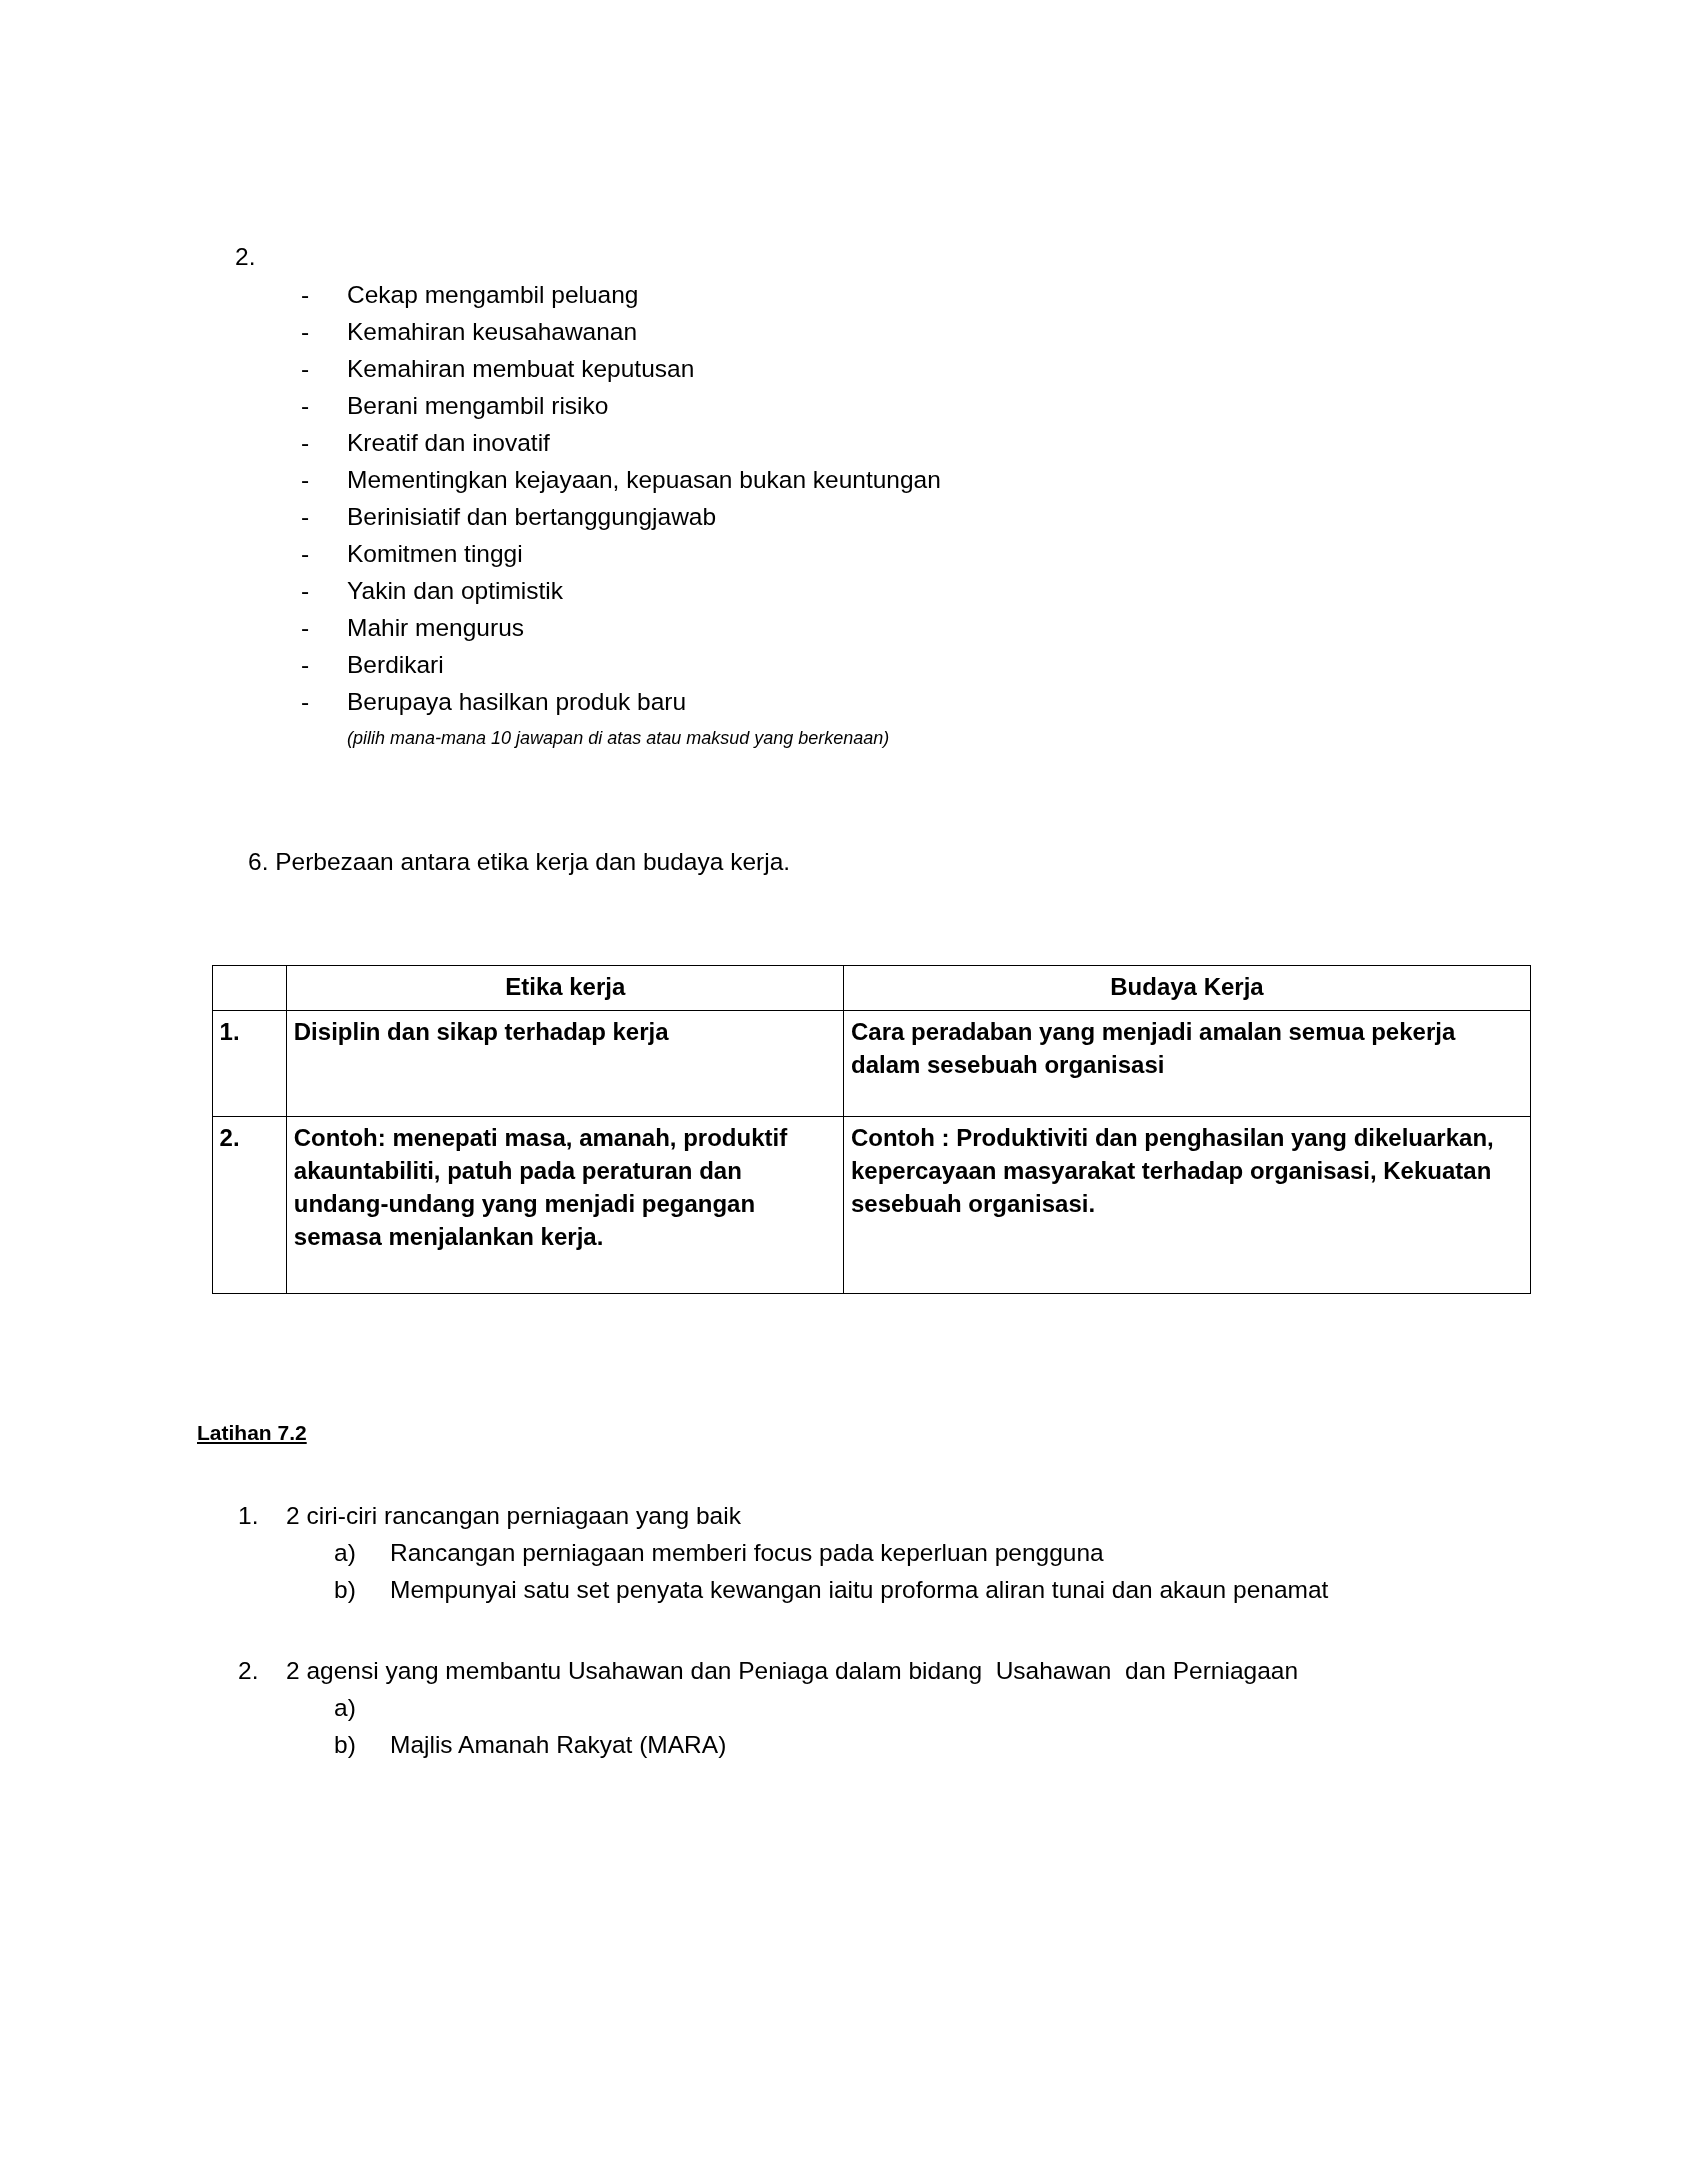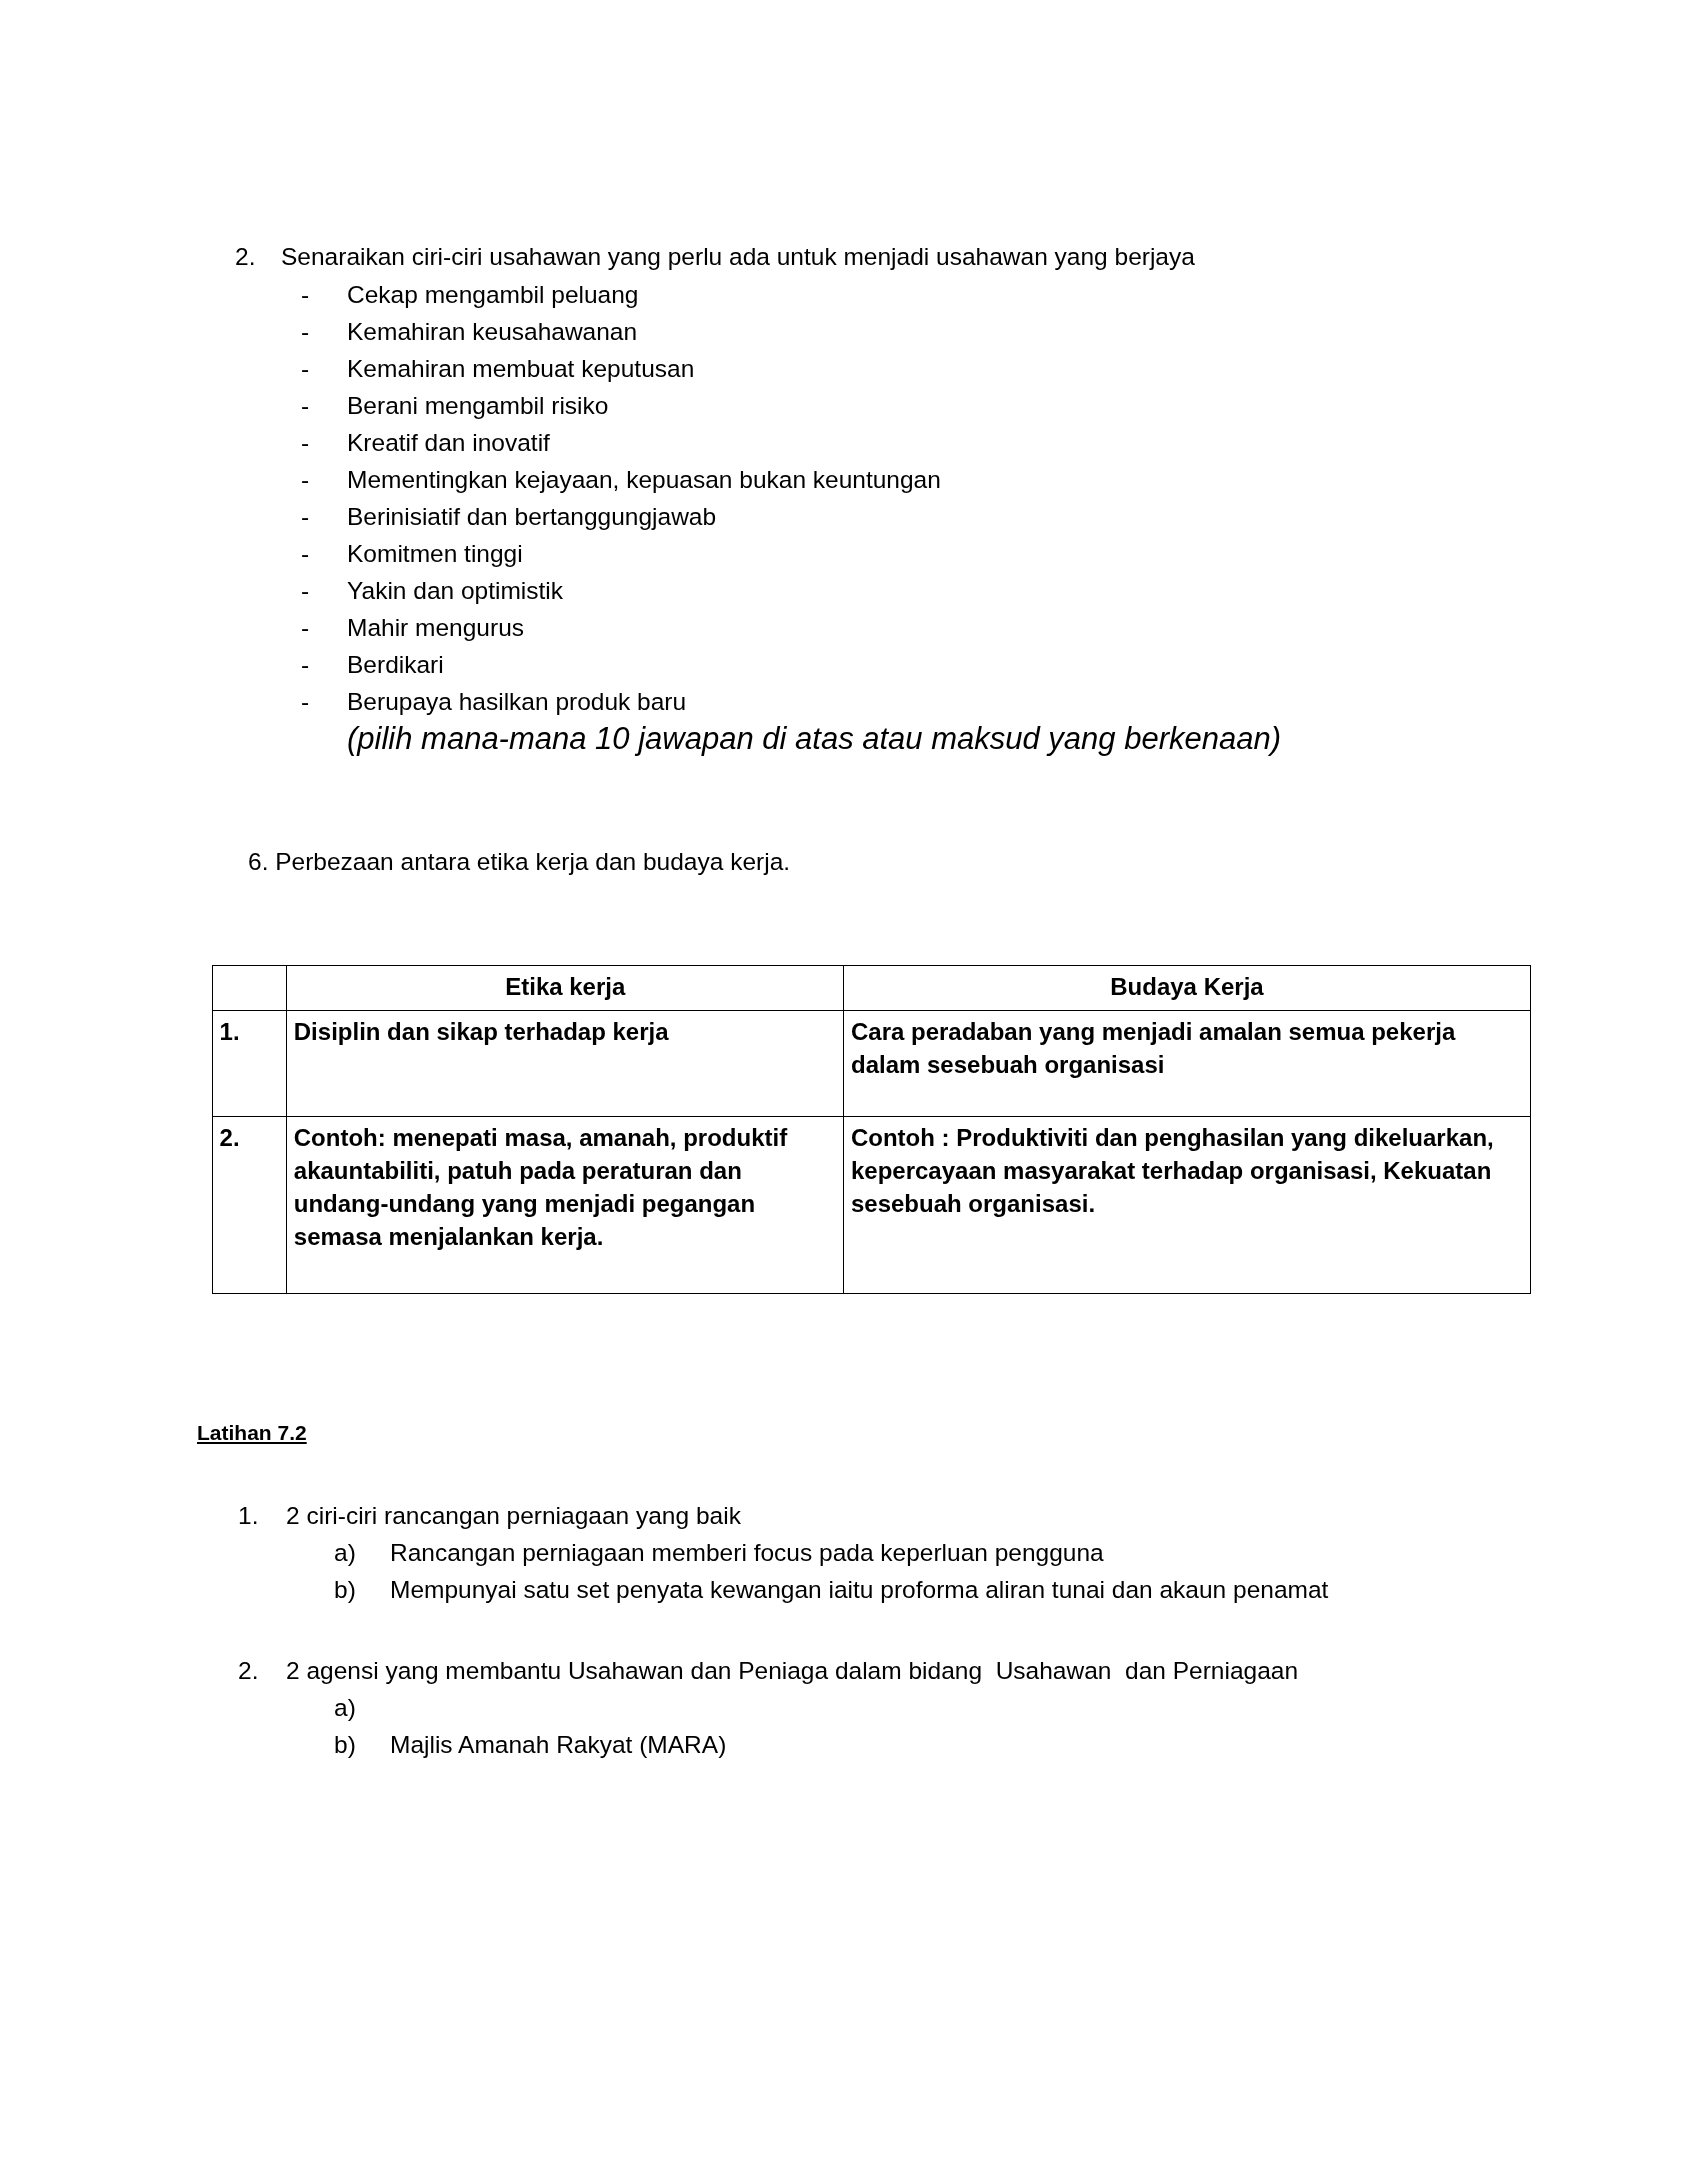--- a/index.html
+++ b/index.html
@@ -53,21 +53,21 @@
     padding-left: 66px;
   }
   .dash-list li .marker {
     width: 46px;
     flex: 0 0 46px;
   }
   .dash-list li .txt { white-space: pre; }
 
   .note-italic {
     font-style: italic;
-    font-size: 31px;
+    font-size: 18px;
     line-height: 37px;
     padding-left: 112px;
     white-space: pre;
   }
 
   
   .q3-head {
     position: absolute;
     left: 248px;
     top: 845px;
@@ -152,21 +152,20 @@
 </style>
 </head>
 <body>
 
 <div class="page">
   <div class="content">
 
     <div class="q2-block">
       <div class="q2-head">
         <span class="marker">2.</span>
-        <span class="txt">Senaraikan ciri-ciri usahawan yang perlu ada untuk menjadi usahawan yang berjaya</span>
       </div>
       <ul class="dash-list">
         <li>
           <span class="marker">-</span>
           <span class="txt">Cekap mengambil peluang</span>
         </li>
         <li>
           <span class="marker">-</span>
           <span class="txt">Kemahiran keusahawanan</span>
         </li>

